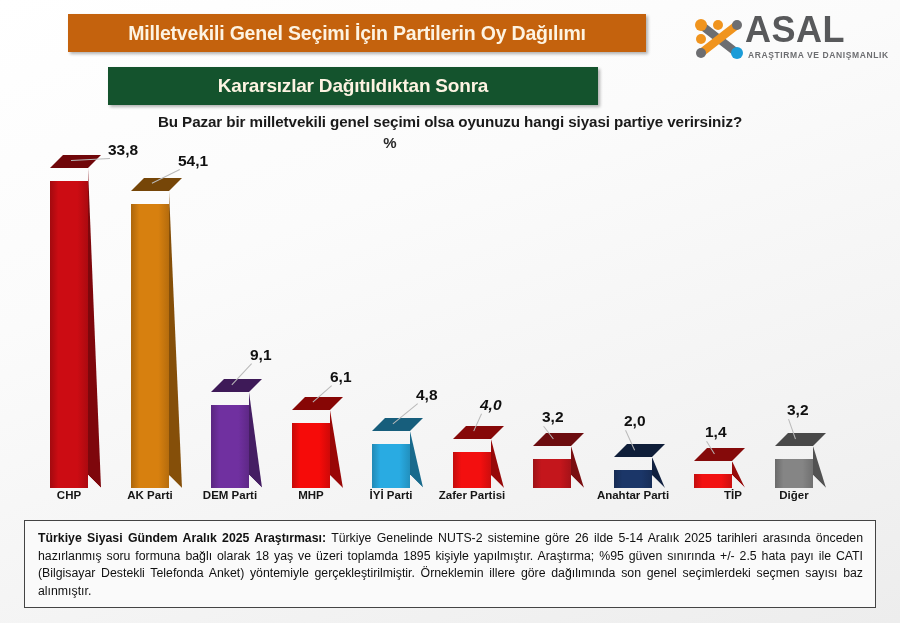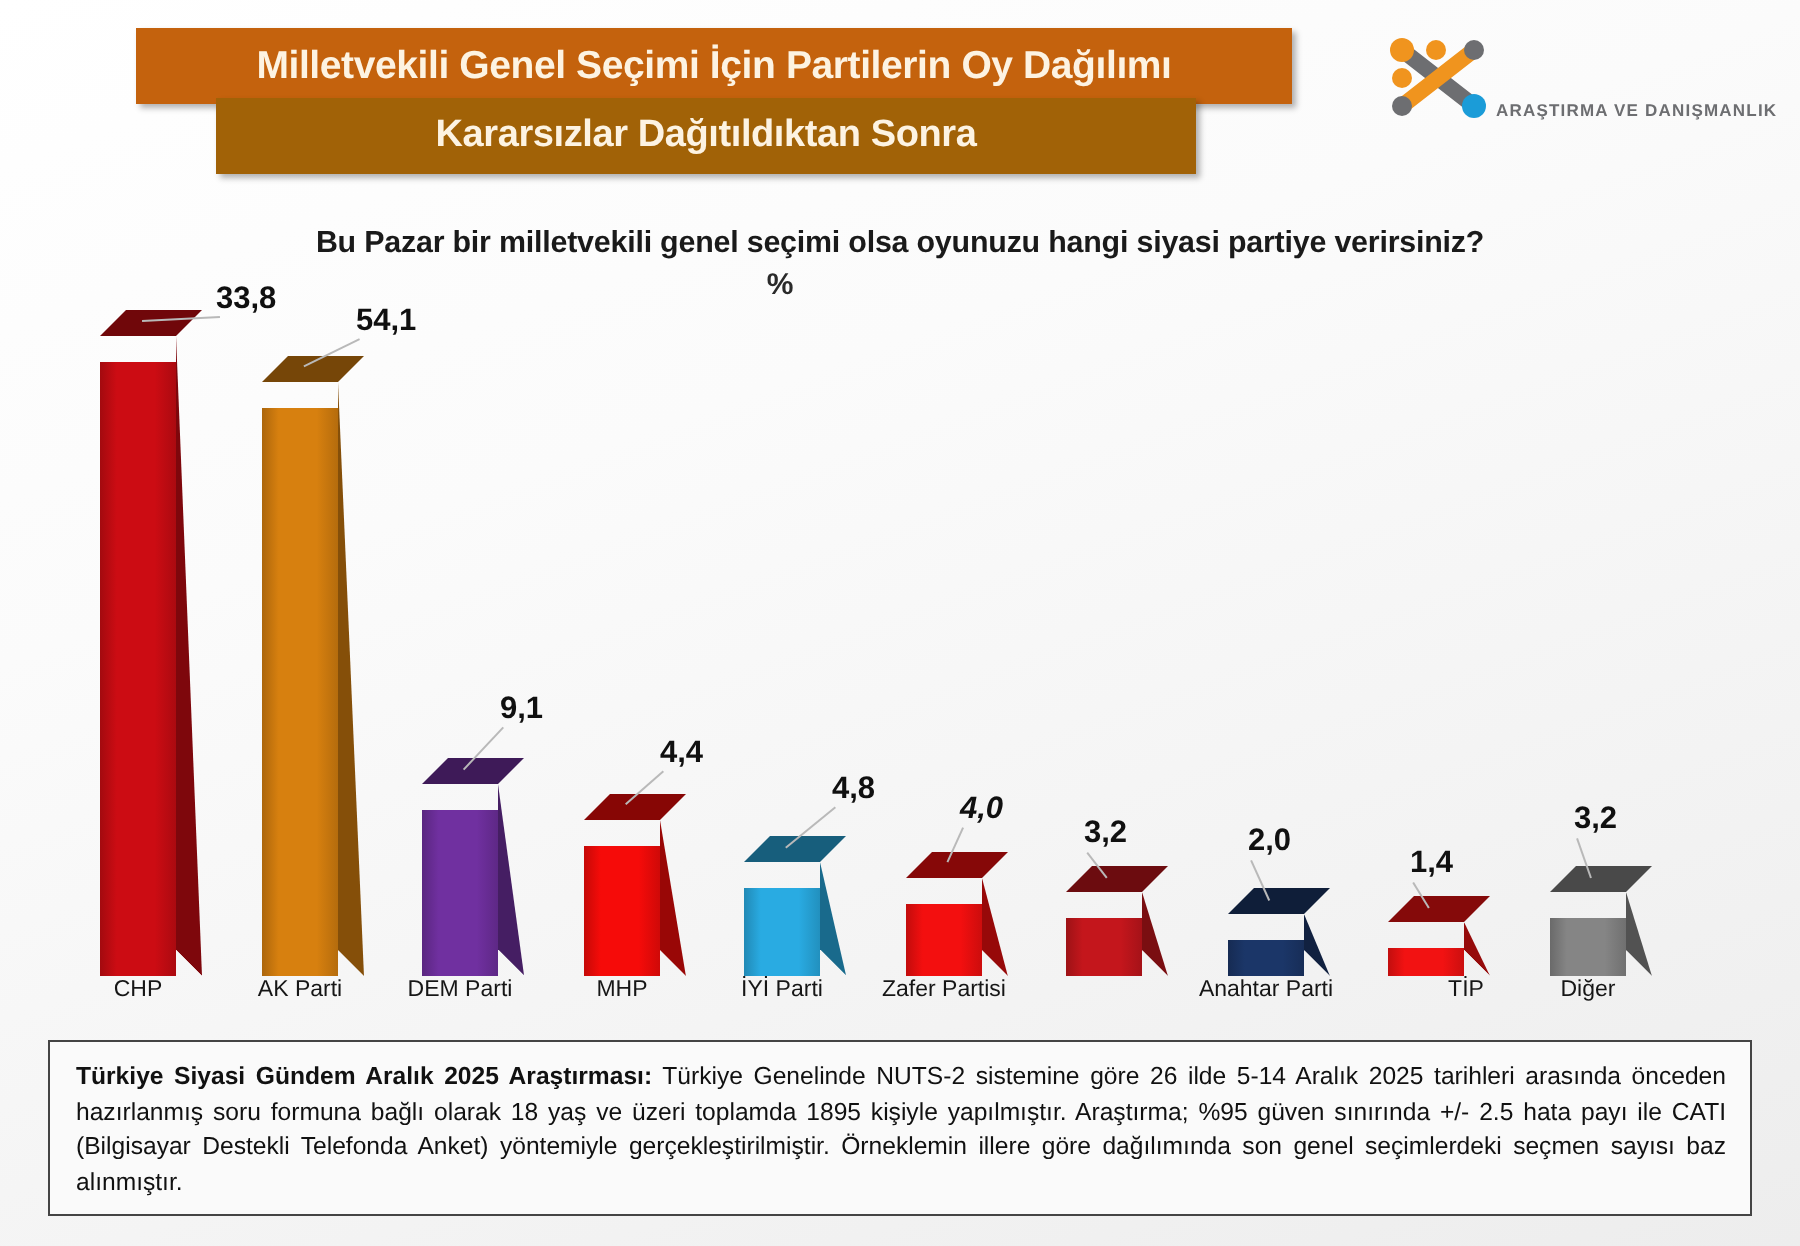--- a/index.html
+++ b/index.html
@@ -31,24 +31,24 @@
   .banner-main span {
     color: #fdf3e2;
     font-size: 19.5px;
     font-weight: bold;
     letter-spacing: -0.2px;
     white-space: nowrap;
   }
   .banner-sub {
     position: absolute;
     left: 108px;
-    top: 49px;
+    top: 67px;
     width: 490px;
     height: 38px;
-    background: #a16207;
+    background: #14532d;
     box-shadow: 2px 2px 3px rgba(0,0,0,0.30);
     display: flex;
     align-items: center;
     justify-content: center;
   }
   .banner-sub span {
     color: #fdf3e2;
     font-size: 19px;
     font-weight: bold;
     letter-spacing: -0.2px;
@@ -146,21 +146,21 @@
     position: absolute;
     background: #b9b9b9;
     transform-origin: top left;
     z-index: 5;
   }
 
   .cat-label {
     position: absolute;
     text-align: center;
     font-size: 11.5px;
-    font-weight: normal;
+    font-weight: bold;
     color: #161616;
     line-height: 13px;
     white-space: pre-line;
   }
 
   
   .footnote {
     position: absolute;
     left: 24px;
     top: 520px;
@@ -198,20 +198,21 @@
         <path d="M46 11 L10 39" stroke="#f0941e" stroke-width="8"></path>
       </g>
       <circle cx="10" cy="11" r="6" fill="#f0941e"></circle>
       <circle cx="27" cy="11" r="5" fill="#f0941e"></circle>
       <circle cx="10" cy="25" r="5" fill="#f0941e"></circle>
       <circle cx="46" cy="39" r="6" fill="#1b9cd8"></circle>
       <circle cx="46" cy="11" r="5" fill="#6d6e71"></circle>
       <circle cx="10" cy="39" r="5" fill="#6d6e71"></circle>
     </svg>
   </div>
+  <div class="logo-text">ASAL</div>
   <div class="logo-sub">ARAŞTIRMA VE DANIŞMANLIK</div>
 </div>
 
 <div class="question">Bu Pazar bir milletvekili genel seçimi olsa  oyunuzu  hangi siyasi partiye verirsiniz?</div>
 <div class="pct-label">%</div>
 
 <div class="chart" id="chart">
     <div class="bar-group" style="left: 50px; top: 168px; width: 38px; height: 320px;">
       <div class="bar-side" style="left: 38px; top: 0px; width: 13px; height: 307px; background: rgb(126, 7, 12); clip-path: polygon(0px 0px, 100% 100%, 100% 100%, 0px 100%); transform: skewY(45deg); transform-origin: left top;"></div>
       <div class="bar-top" style="left: 0px; top: -13px; width: 38px; height: 13px; background: rgb(112, 7, 10); transform: skewX(-45deg); transform-origin: left bottom;"></div>
@@ -234,21 +235,21 @@
       <div class="bar-front" style="height: 82.6538px; background: linear-gradient(to right, rgb(90, 38, 128) 0%, rgb(112, 48, 160) 22%, rgb(112, 48, 160) 72%, rgb(94, 40, 134) 100%);"></div>
     </div>
     <div class="val-label" style="left: 250px; top: 346px;">9,1</div>
     <div class="leader" style="left: 252px; top: 364px; width: 29.2516px; height: 1px; transform: rotate(133.135deg);"></div>
     <div class="cat-label" style="left: 185px; top: 489px; width: 90px;">DEM Parti</div>
     <div class="bar-group" style="left: 292px; top: 409.604px; width: 38px; height: 78.3964px;">
       <div class="bar-side" style="left: 38px; top: 0px; width: 13px; height: 65.3964px; background: rgb(153, 7, 6); clip-path: polygon(0px 0px, 100% 100%, 100% 100%, 0px 100%); transform: skewY(45deg); transform-origin: left top;"></div>
       <div class="bar-top" style="left: 0px; top: -13px; width: 38px; height: 13px; background: rgb(135, 6, 5); transform: skewX(-45deg); transform-origin: left bottom;"></div>
       <div class="bar-front" style="height: 65.3964px; background: linear-gradient(to right, rgb(197, 9, 7) 0%, rgb(246, 11, 9) 22%, rgb(246, 11, 9) 72%, rgb(207, 9, 8) 100%);"></div>
     </div>
-    <div class="val-label" style="left: 330px; top: 368px;">4,4</div>
+    <div class="val-label" style="left: 330px; top: 368px;">6,1</div>
     <div class="leader" style="left: 332px; top: 386px; width: 25.2325px; height: 1px; transform: rotate(138.851deg);"></div>
     <div class="cat-label" style="left: 266px; top: 489px; width: 90px;">MHP</div>
     <div class="bar-group" style="left: 372px; top: 431.402px; width: 38px; height: 56.5976px;">
       <div class="bar-side" style="left: 38px; top: 0px; width: 13px; height: 43.5976px; background: rgb(25, 106, 140); clip-path: polygon(0px 0px, 100% 100%, 100% 100%, 0px 100%); transform: skewY(45deg); transform-origin: left top;"></div>
       <div class="bar-top" style="left: 0px; top: -13px; width: 38px; height: 13px; background: rgb(23, 94, 124); transform: skewX(-45deg); transform-origin: left bottom;"></div>
       <div class="bar-front" style="height: 43.5976px; background: linear-gradient(to right, rgb(33, 137, 181) 0%, rgb(41, 171, 226) 22%, rgb(41, 171, 226) 72%, rgb(34, 144, 190) 100%);"></div>
     </div>
     <div class="val-label" style="left: 416px; top: 386px;">4,8</div>
     <div class="leader" style="left: 418px; top: 404px; width: 32.2685px; height: 1px; transform: rotate(140.782deg);"></div>
     <div class="cat-label" style="left: 346px; top: 489px; width: 90px;">İYİ Parti</div>

